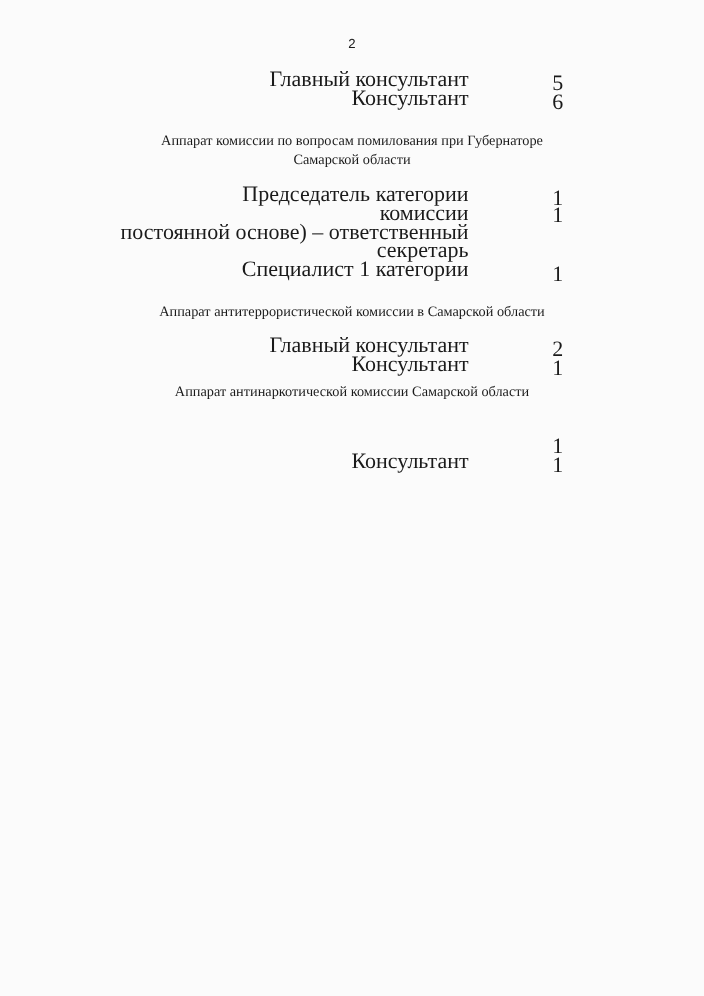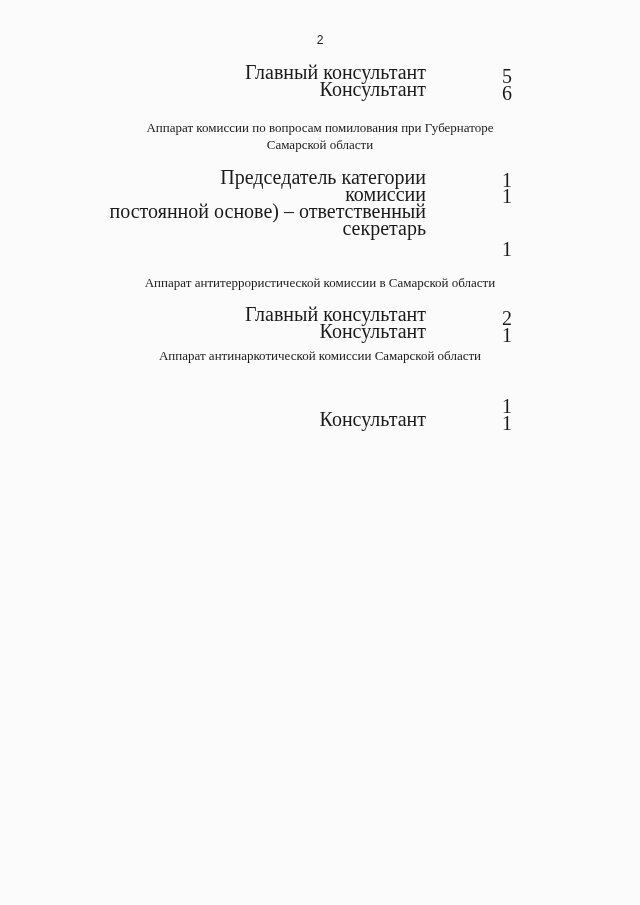--- a/index.html
+++ b/index.html
@@ -42,20 +42,21 @@
 <div class="row" style="top:169px">
   <span class="label">Председатель категории</span>
   <span class="val" style="top:3px">1</span>
 </div>
 <div class="row" style="top:186px">
   <span class="label">комиссии</span>
   <span class="label">постоянной основе) – ответственный секретарь</span>
   <span class="val" style="top:2px">1</span>
 </div>
 <div class="row" style="top:237px">
+  <span class="label">Специалист 1 категории</span>
   <span class="val" style="top:4px">1</span>
 </div>
 
 <div class="heading" style="top:274px">Аппарат антитеррористической комиссии в Самарской области</div>
 <div class="row" style="top:306px">
   <span class="label">Главный консультант</span>
   <span class="val" style="top:4px">2</span>
 </div>
 <div class="row" style="top:323px">
   <span class="label">Консультант</span>

